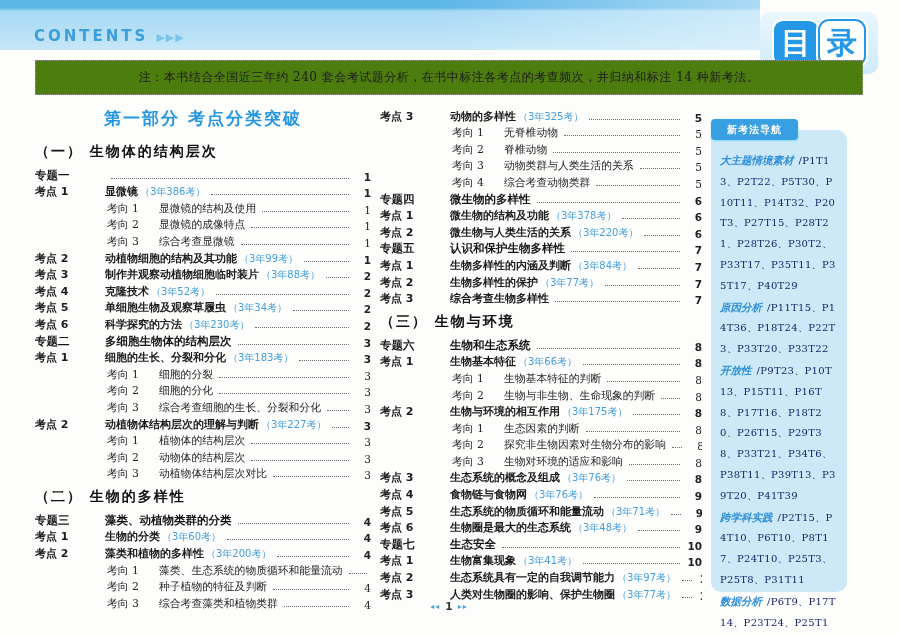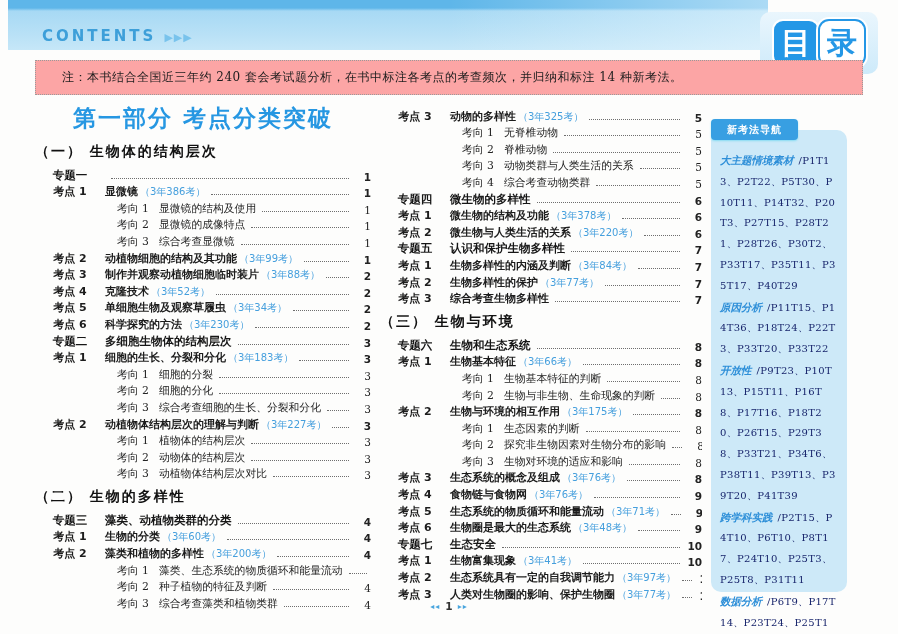--- a/index.html
+++ b/index.html
@@ -7,21 +7,21 @@
   body {
     position:relative;
     width:898px; height:634px;
     background:#fdfdfc;
     overflow:hidden;
     font-family:"DejaVu Sans","Liberation Sans",sans-serif;
     color:#222;
   }
   
   .header {
-    position:absolute; left:8px; top:0; width:760px; height:50px;
+    position:absolute; left:0; top:0; width:760px; height:50px;
     background:linear-gradient(180deg,#5eb6e9 0%,#5eb6e9 16%,#a7d9f4 22%,#b9e1f6 70%,#c6e7f8 100%);
   }
   .header-right-fade {
     position:absolute; right:0; top:0; width:320px; height:50px;
     background:linear-gradient(90deg, rgba(255,255,255,0) 0%, rgba(235,248,255,.55) 100%);
   }
   .contents-line {
     position:absolute; left:34px; top:27px;
     font-size:15px; font-weight:600; letter-spacing:3px; color:#3d9fd9;
   }
@@ -35,42 +35,42 @@
   .logo-tile {
     width:44px; height:44px; border-radius:9px;
     display:flex; align-items:center; justify-content:center;
     font-size:30px; font-weight:700;
   }
   .logo-tile.blue { background:#2497e6; color:#ffffff; box-shadow:0 0 0 2px #ffffff; }
   .logo-tile.white { background:#ffffff; color:#2497e6; box-shadow:0 0 0 2px #2497e6, 0 0 0 4px #ffffff; }
   
   .note-box {
     position:absolute; left:35px; top:60px; width:828px; height:35px;
-    border:1.5px dotted #9a9a9a; background:#fca5a5;
-    display:flex; align-items:center; padding:0 26px;
+    border:1.5px dotted #9a9a9a; background:#4d7c0f;
+    display:flex; align-items:center; padding:0 26px;justify-content:center;
   }
   .note-text {
     font-family:"DejaVu Serif","Liberation Serif",serif;
     font-size:12px; color:#1d1d1d; letter-spacing:.5px;
   }
   
   .col { position:absolute; }
   #col-left  { left:35px;  top:104px; width:336px; }
   #col-right { left:380px; top:107px; width:322px; }
   .part-title {
     height:32px; line-height:28px; text-align:center;
-    color:#2697e2; font-size:23px; font-weight:700; letter-spacing:2px;
+    color:#2697e2; font-size:17px; font-weight:700; letter-spacing:2px;
   }
   .sec-head {
     height:30px; line-height:30px; 
     font-family:"DejaVu Serif","Liberation Serif",serif;
     font-size:14px; font-weight:700; letter-spacing:2px; color:#111;
   }
   .row { display:flex; align-items:flex-end; height:16.6px; white-space:nowrap; overflow:hidden; }
-  .row .lbl  { flex-shrink:0;text-align:center; }
+  .row .lbl  { flex-shrink:0; }
   .row .ttl  { flex-shrink:0; }
   .row .freq { flex-shrink:0; color:#459fdd; font-size:10px; margin-left:2px; font-weight:400; }
   .row .leader { flex:1; min-width:10px; border-bottom:1.6px dotted #6e6e6e; margin:0 4px 4px 6px; }
   .row .pg { flex-shrink:0; width:18px; text-align:right; font-size:10.5px; color:#222; }
   .row.zhuanti  { font-size:11.5px; font-weight:700; color:#161616; }
   .row.zhuanti .lbl { width:70px; }
   .row.kaodian  { font-size:11px; font-weight:600; color:#1c1c1c; }
   .row.kaodian .lbl { width:70px; font-weight:600; }
   .row.kaoxiang {
     font-family:"DejaVu Serif","Liberation Serif",serif;

